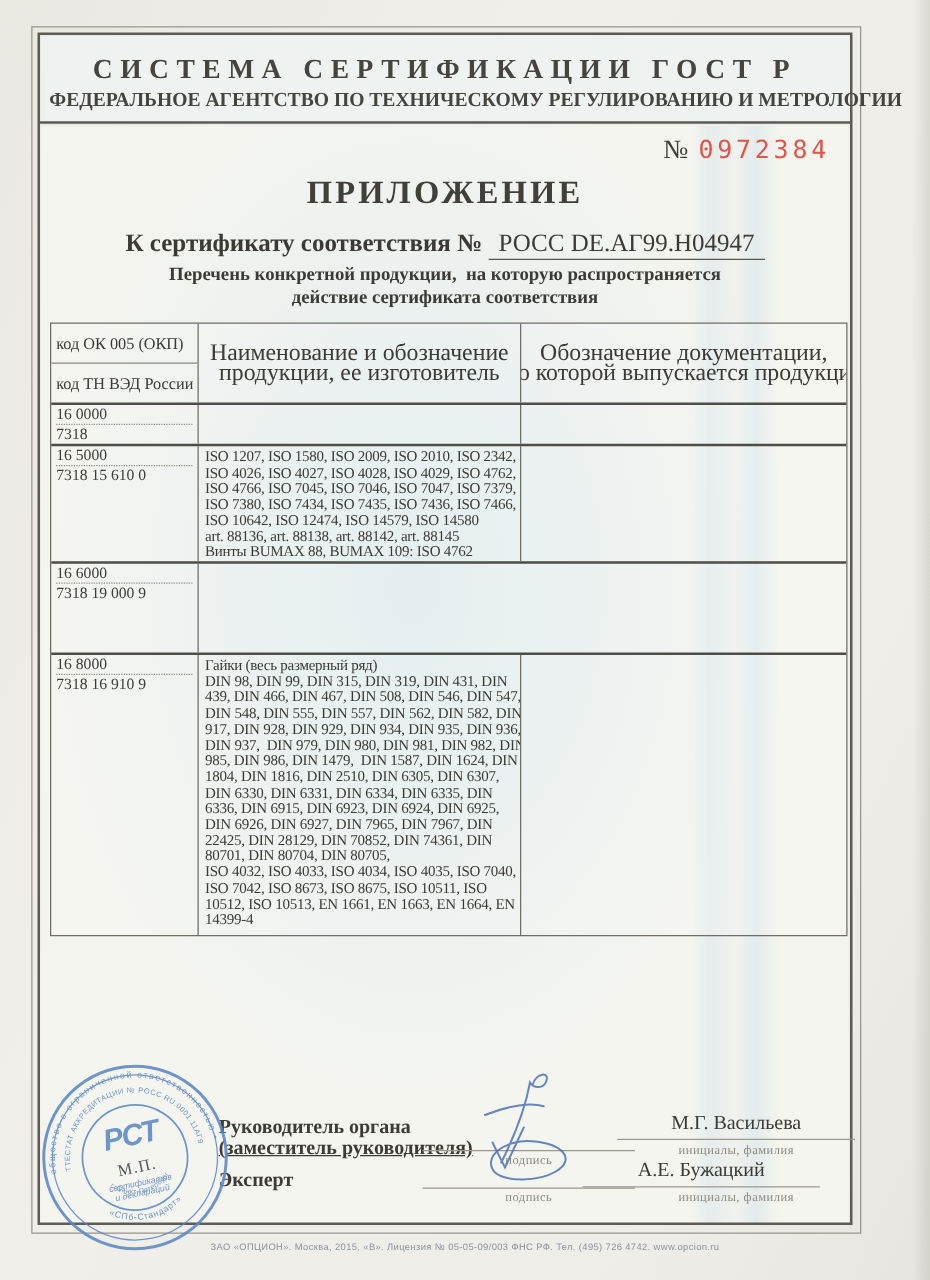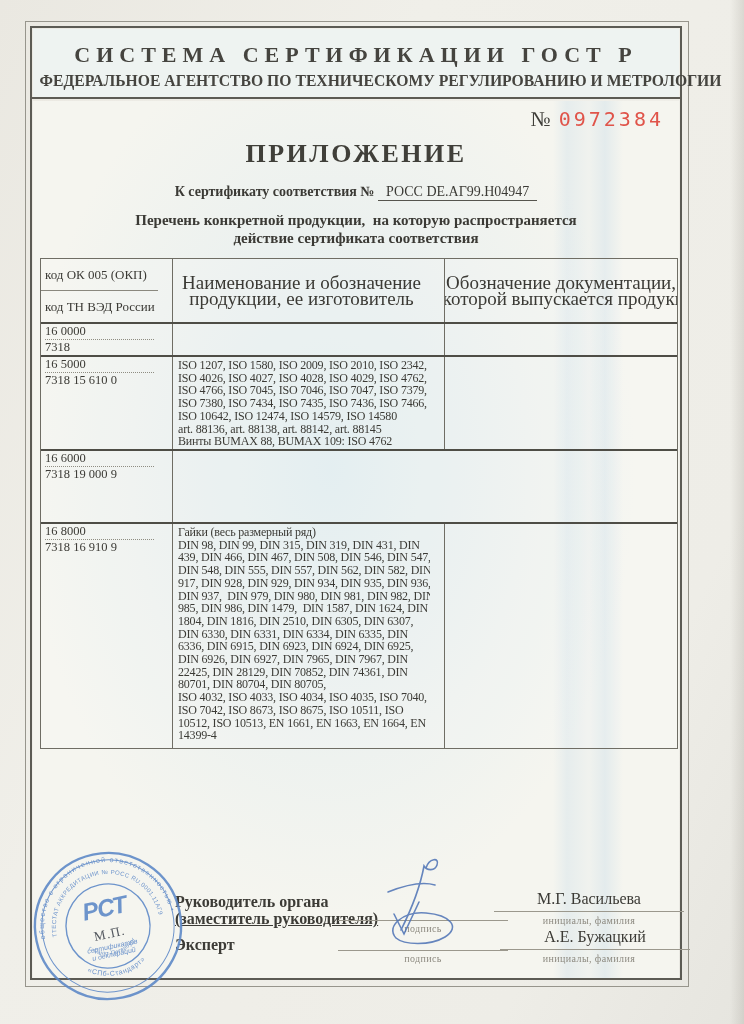--- a/index.html
+++ b/index.html
@@ -25,28 +25,28 @@
   .head-divider{position:absolute;left:32px;top:97px;width:648px;height:2px;background:#5c5b54;}
 
   .abs{position:absolute;}
   .centerband{left:33px;width:646px;text-align:center;}
   .hdr1{top:42px;font-weight:bold;font-size:22px;letter-spacing:6px;color:#45443f;white-space:nowrap;}
   .hdr2{top:72px;font-weight:bold;font-size:16px;letter-spacing:0px;color:#45443f;white-space:nowrap;transform:scaleX(.98);}
   .serial{top:107px;right:80px;display:flex;align-items:baseline;gap:8px;}
   .serial .pre{font-size:21px;color:#3e3d38;}
   .serial .num{font-family:"DejaVu Sans Mono",monospace;font-size:20px;letter-spacing:3px;color:#e0544a;}
   .title{top:139px;font-weight:bold;font-size:26px;letter-spacing:2.5px;color:#403f39;}
-  .certline{top:184px;font-size:14px;white-space:nowrap;}
+  .certline{top:184px;font-size:20px;white-space:nowrap;}
   .certline .lbl{font-weight:600;}
   .certline .val{border-bottom:1px solid #56554e;padding:0 8px 1px 8px;}
   .subtitle{top:211px;font-weight:bold;font-size:15px;line-height:18px;white-space:pre;}
 
   
   .tbl{position:absolute;left:40px;top:258px;width:636px;border:1px solid #6f6d64;background:rgba(255,255,255,.12);}
-  .trow{display:grid;grid-template-columns:117px 258px 1fr;border-top:2px solid #4e4d46;gap:14px;}
+  .trow{display:grid;grid-template-columns:117px 258px 1fr;border-top:2px solid #4e4d46;}
   .trow.hdr{border-top:none;height:63px;}
   .cell{box-sizing:border-box;overflow:hidden;}
   .cell + .cell{border-left:1px solid #6f6d64;}
   .hc1{display:flex;flex-direction:column;font-size:13px;}
   .hc1 > div{flex:1;display:flex;align-items:center;padding-left:4px;}
   .hc1 > div:first-child{border-bottom:1px solid #8a887e;}
   .hcc{display:flex;align-items:center;justify-content:center;text-align:center;
        font-size:19px;line-height:15.5px;white-space:pre;}
   .r1{height:31px;}.r2{height:92px;}.r3{height:71px;}.r4{height:224px;}
   .codes{font-size:12.5px;line-height:13px;padding:1px 4px 0 4px;}
@@ -171,21 +171,21 @@
   <div class="abs sig-bold u" style="left:175px;top:910px;">(заместитель руководителя)</div>
   <div class="abs sig-bold" style="left:175px;top:936px;">Эксперт</div>
 
   <div class="abs sigline" style="left:338px;top:900px;width:170px;height:20px;"></div>
   <div class="abs tinycap" style="left:338px;top:923px;width:170px;">подпись</div>
   <div class="abs sigline" style="left:338px;top:930px;width:170px;height:20px;"></div>
   <div class="abs tinycap" style="left:338px;top:953px;width:170px;">подпись</div>
 
   <div class="abs nameblock" style="left:494px;top:890px;">М.Г. Васильева</div>
   <div class="abs tinycap" style="left:494px;top:915px;width:190px;">инициалы, фамилия</div>
-  <div class="abs nameblock" style="left:500px;top:928px;">А.Е. Бужацкий</div>
+  <div class="abs nameblock" style="left:466px;top:928px;">А.Е. Бужацкий</div>
   <div class="abs tinycap" style="left:494px;top:953px;width:190px;">инициалы, фамилия</div>
 
   <svg class="abs sigsvg" width="180" height="110" viewBox="0 0 180 110">
     <g fill="none" stroke="#4d72b5" stroke-width="1.6" stroke-linecap="round" opacity="0.85">
       <path d="M96,16 c3,-10 14,-11 11,-3 c-2,6 -10,6 -13,1 c-4,22 -13,44 -23,64"></path>
       <path d="M58,40 c20,-8 37,-10 47,-7"></path>
       <path d="M66,86 c-11,-12 8,-27 30,-25 c24,2 35,14 19,24 c-15,9 -41,8 -49,1"></path>
       <path d="M64,62 l10,20 l15,-32"></path>
     </g>
   </svg>
@@ -215,13 +215,14 @@
       <text font-size="5.6" letter-spacing="0.3">
         <textPath href="#arcCityBot" startOffset="50%" text-anchor="middle">г. Санкт-Петербург</textPath>
       </text>
       <text x="80" y="70" text-anchor="middle" font-size="24" font-style="italic" font-weight="bold" letter-spacing="-1">РСТ</text>
       <text x="80" y="92" text-anchor="middle" font-size="13" letter-spacing="1" fill="#3e434c" font-family="Liberation Serif, serif">М.П.</text>
       <text x="80" y="103" text-anchor="middle" font-size="7" font-style="italic">сертификатов</text>
       <text x="80" y="111" text-anchor="middle" font-size="7" font-style="italic">и деклараций</text>
     </g>
   </svg>
 
+  <div class="abs imprint">ЗАО «ОПЦИОН». Москва, 2015, «В».    Лицензия № 05-05-09/003 ФНС РФ. Тел. (495) 726 4742. www.opcion.ru</div>
 </div>
 
 </body></html>

